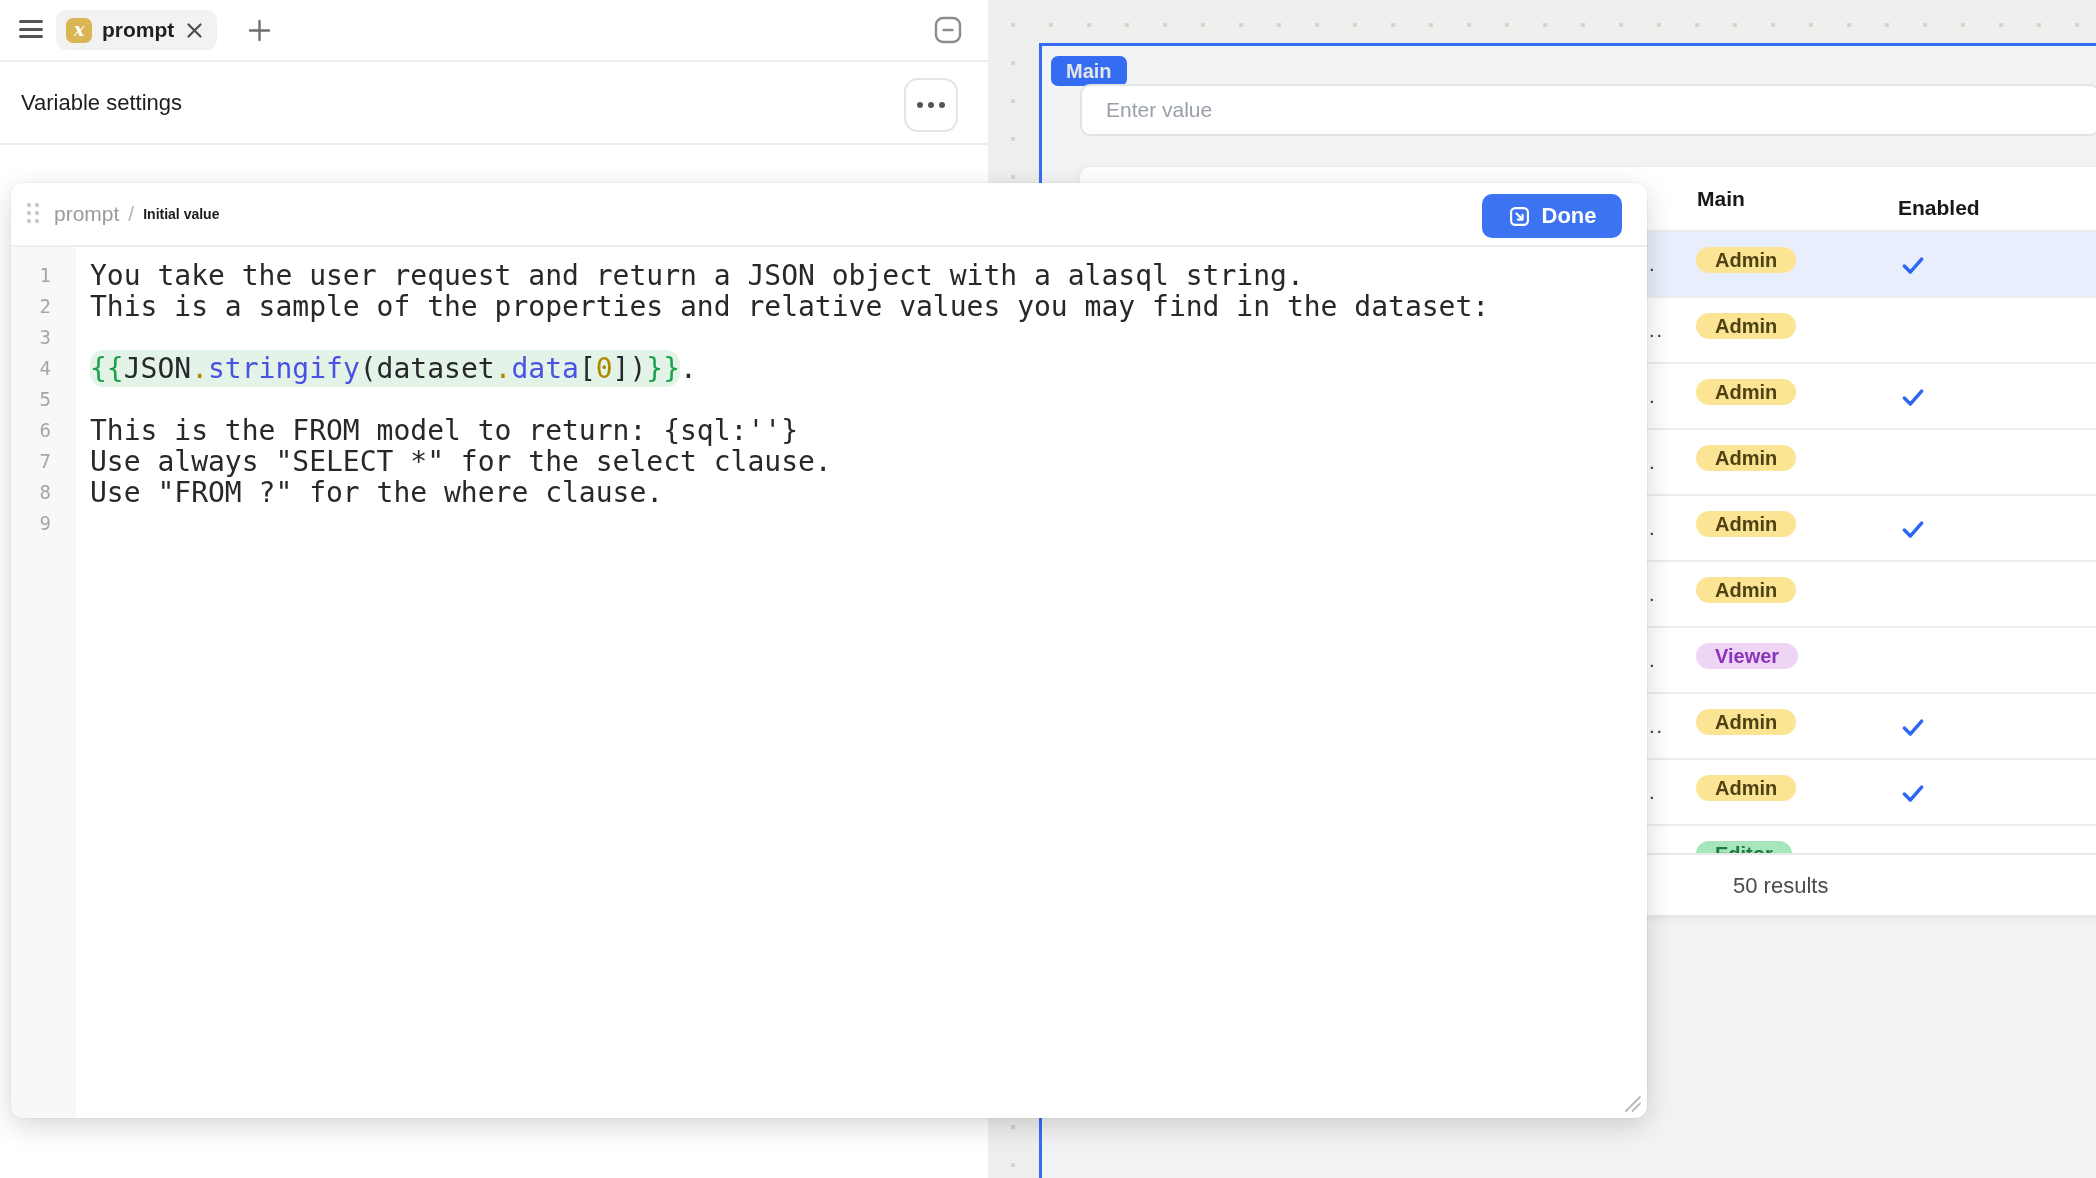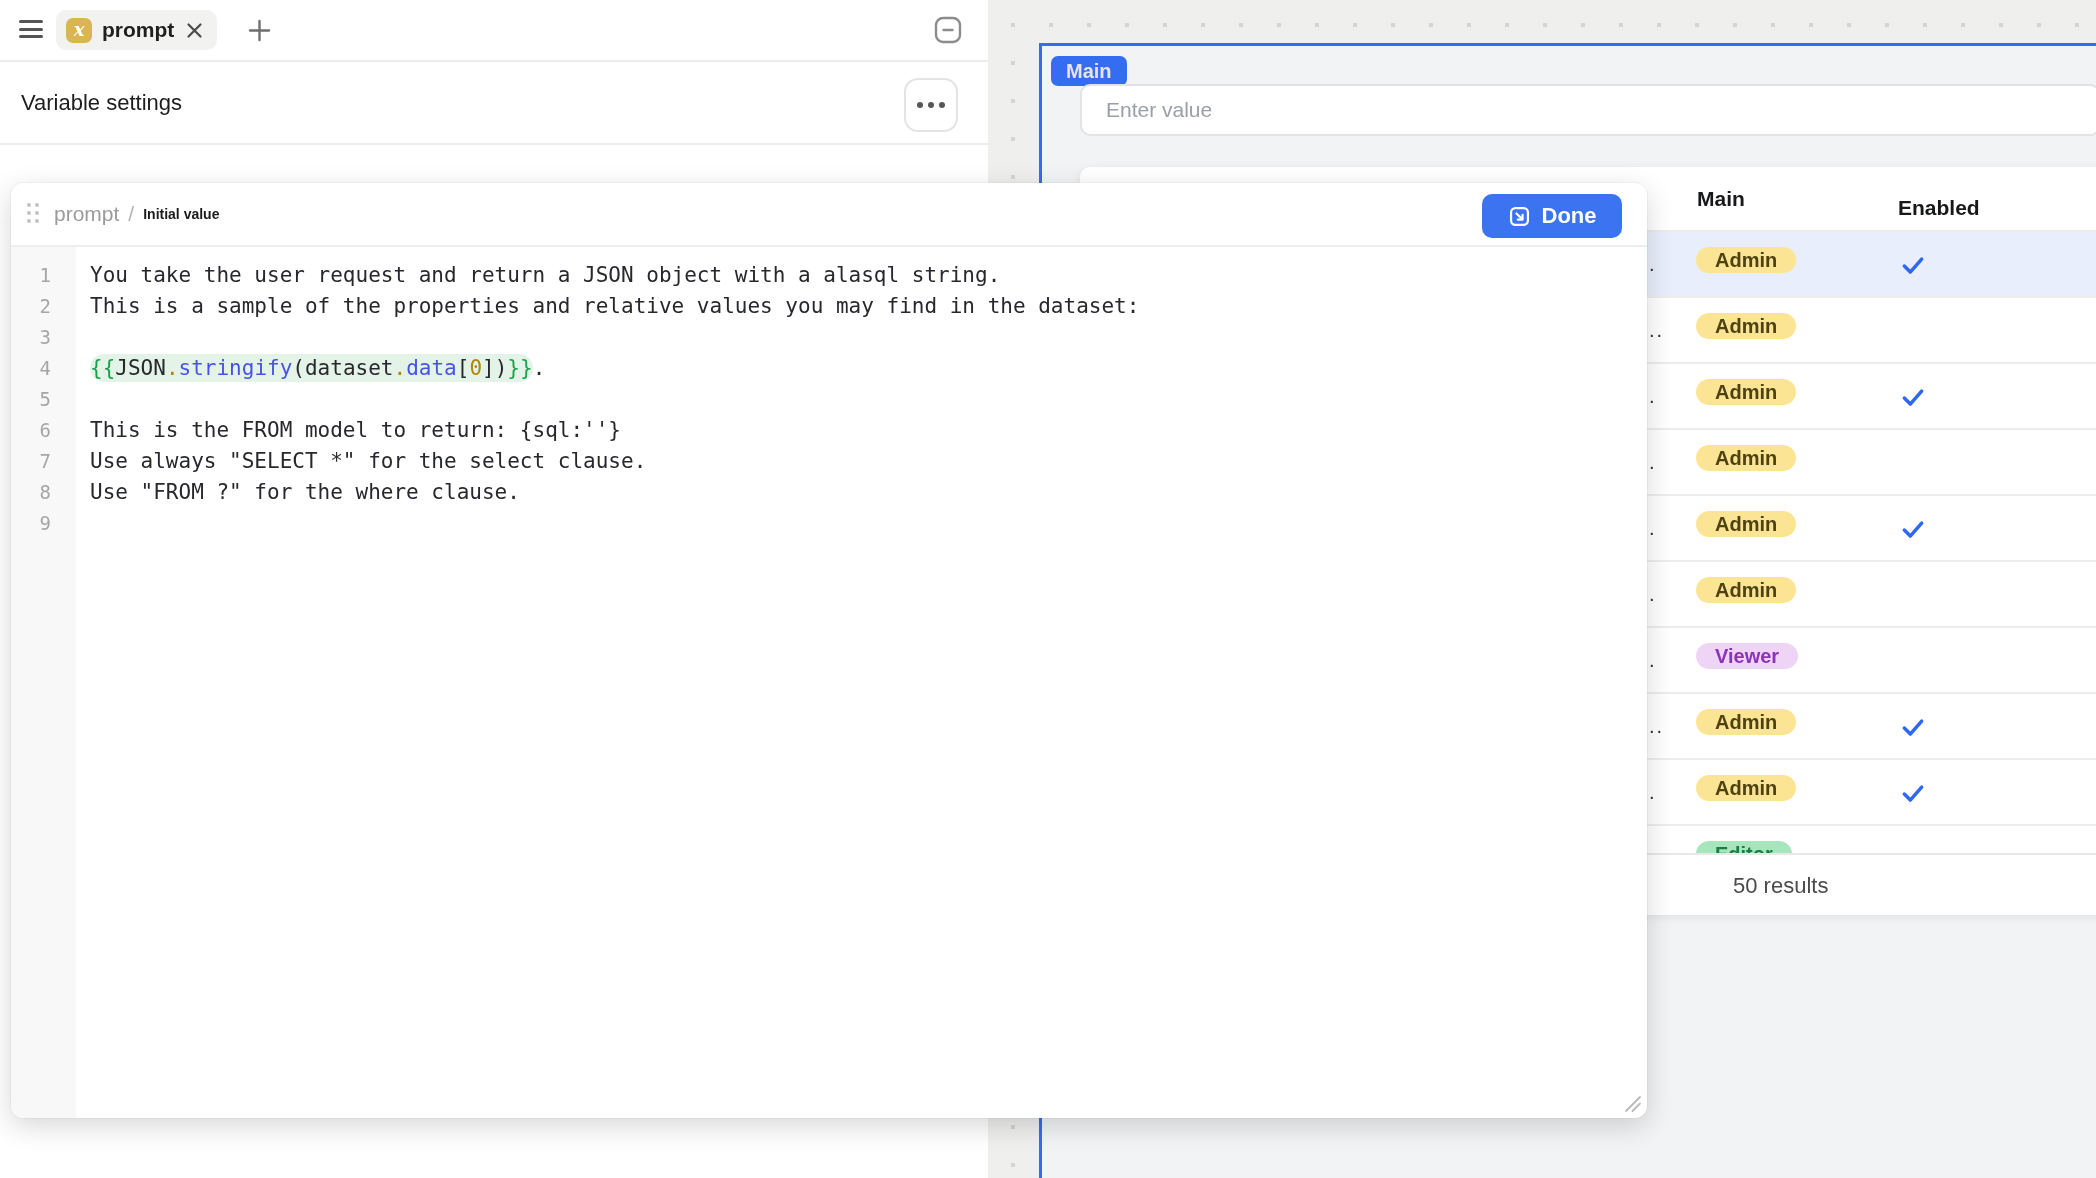--- a/index.html
+++ b/index.html
@@ -72,21 +72,21 @@
   .crumb-current{font-size:14px;font-weight:600;color:#1b1b1b;}
   .done-btn{position:absolute;right:25px;top:11px;width:140px;height:44px;border:none;border-radius:10px;
     background:#3b73f0;color:#fff;font-size:22px;font-weight:700;font-family:"Liberation Sans",sans-serif;
     display:flex;align-items:center;justify-content:center;gap:11px;cursor:pointer;}
   .dlg-body{position:absolute;left:0;top:64px;right:0;bottom:0;display:flex;border-radius:0 0 12px 12px;overflow:hidden;}
   .gutter{width:65px;background:#f8f8f8;padding-top:13px;box-sizing:border-box;text-align:right;}
   .gutter div{height:31px;line-height:31px;padding-right:25px;
     font-family:"DejaVu Sans Mono",monospace;font-size:19px;color:#a6a6a6;}
   .code{flex:1;padding:13px 0 0 14px;}
   .code .ln{height:31px;line-height:31px;white-space:pre;
-    font-family:"DejaVu Sans Mono",monospace;font-size:21px;color:#26282c;}
+    font-family:"DejaVu Sans Mono",monospace;font-size:28px;color:#26282c;}
   .tok-green{color:#17a24b;}
   .tok-blue{color:#4853e4;}
   .tok-amber{color:#b08800;}
   .tok-ink{color:#26282c;}
   .expr-hl{background:#e4f3e7;border-radius:14px;padding:2px 0;}
   .resize-grip{position:absolute;right:4px;bottom:4px;width:20px;height:20px;cursor:nwse-resize;}
 </style>
 </head>
 <body>
 

